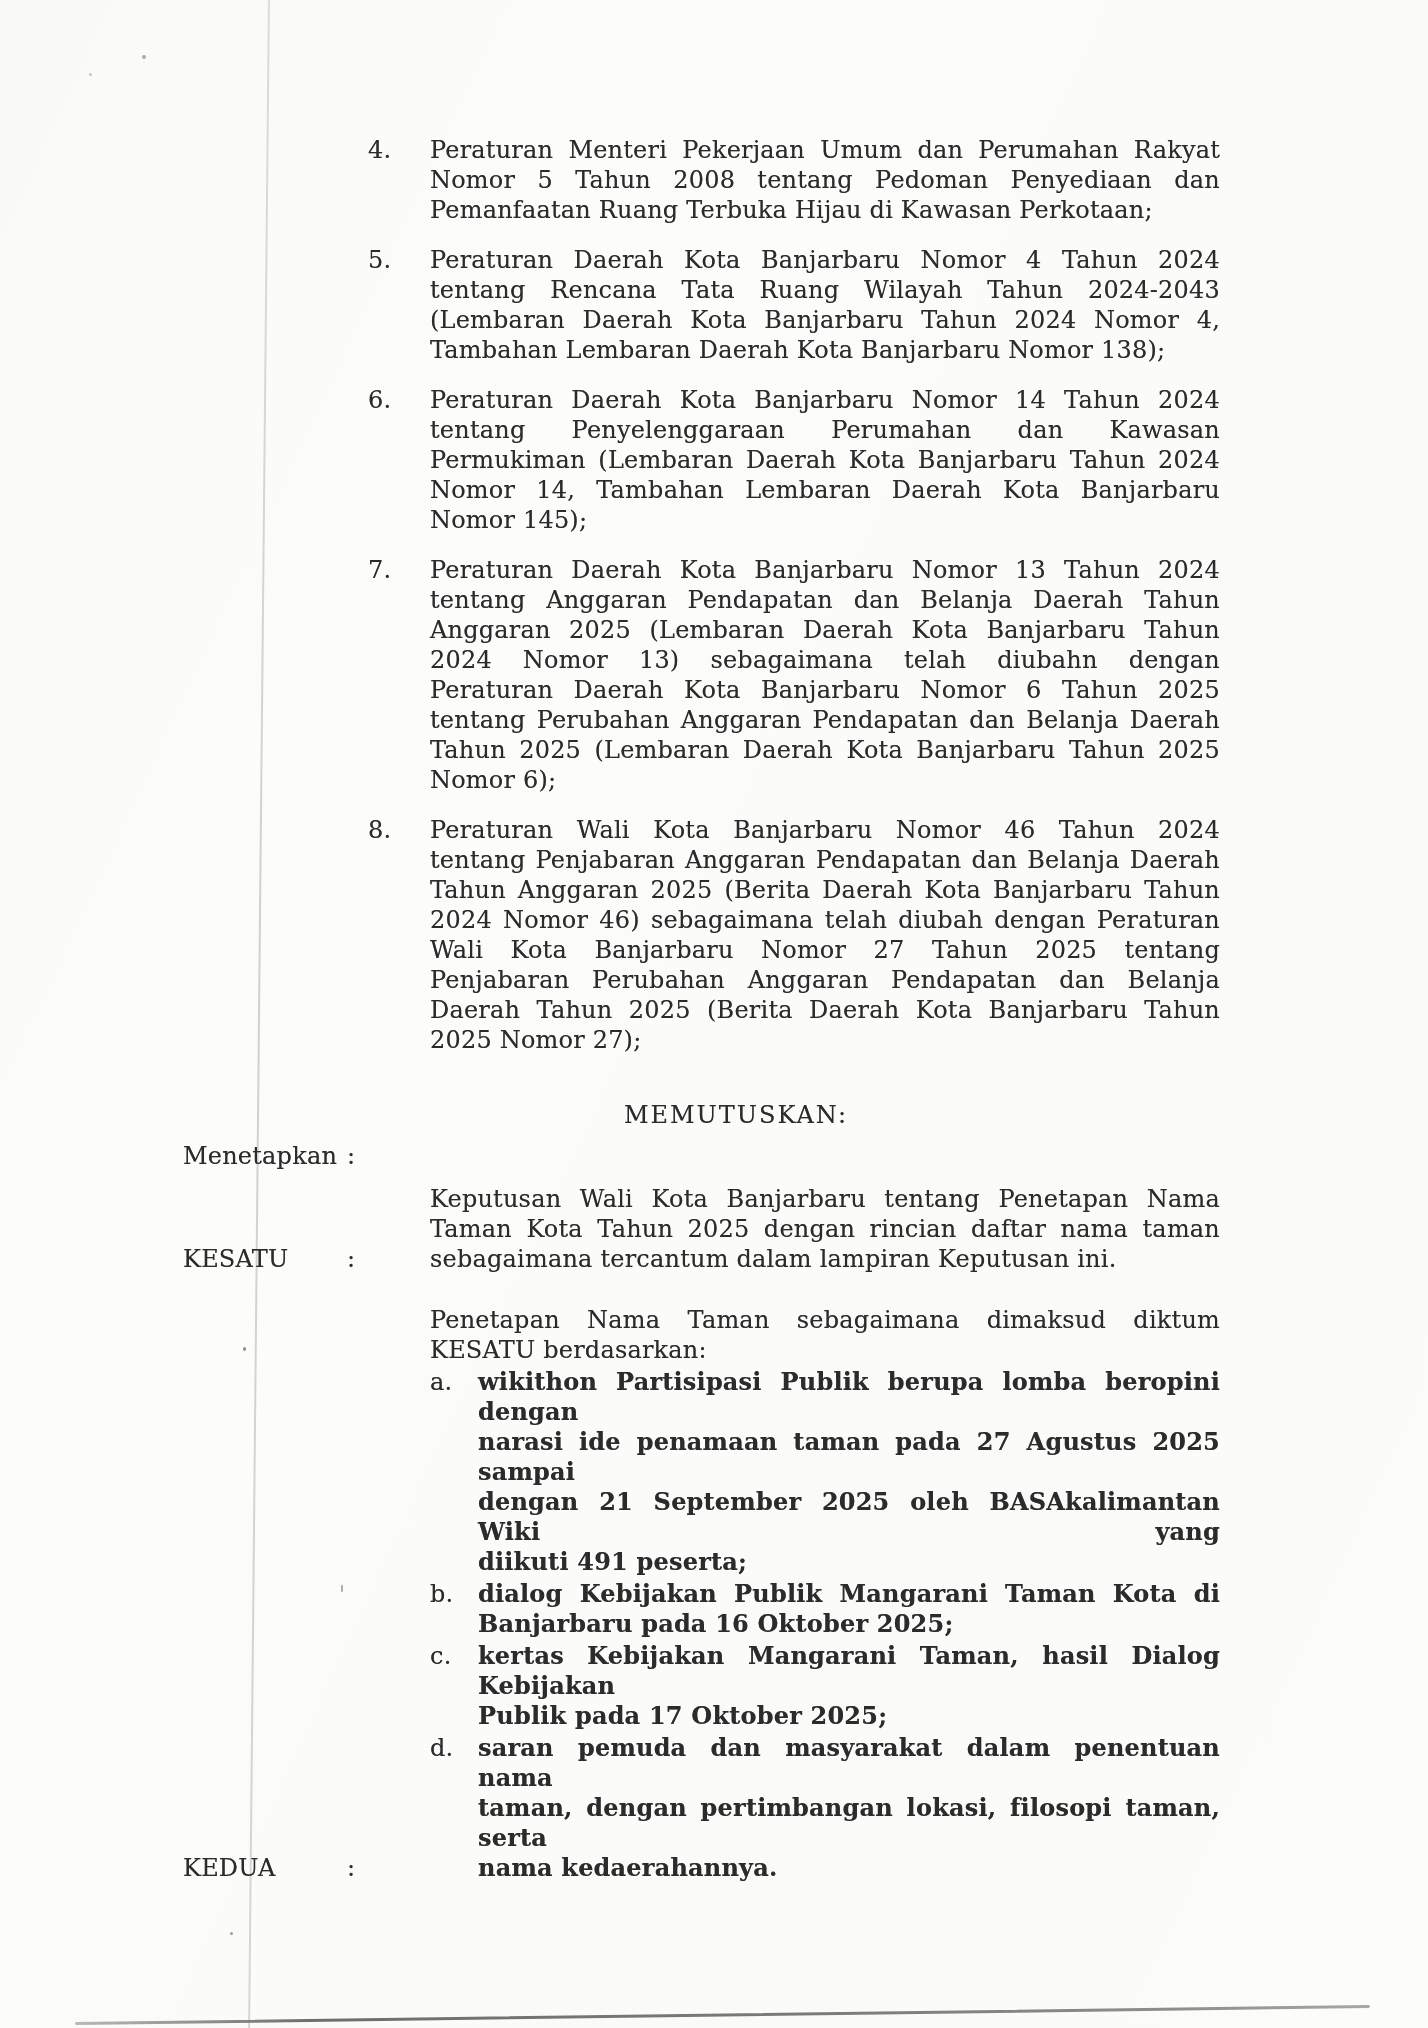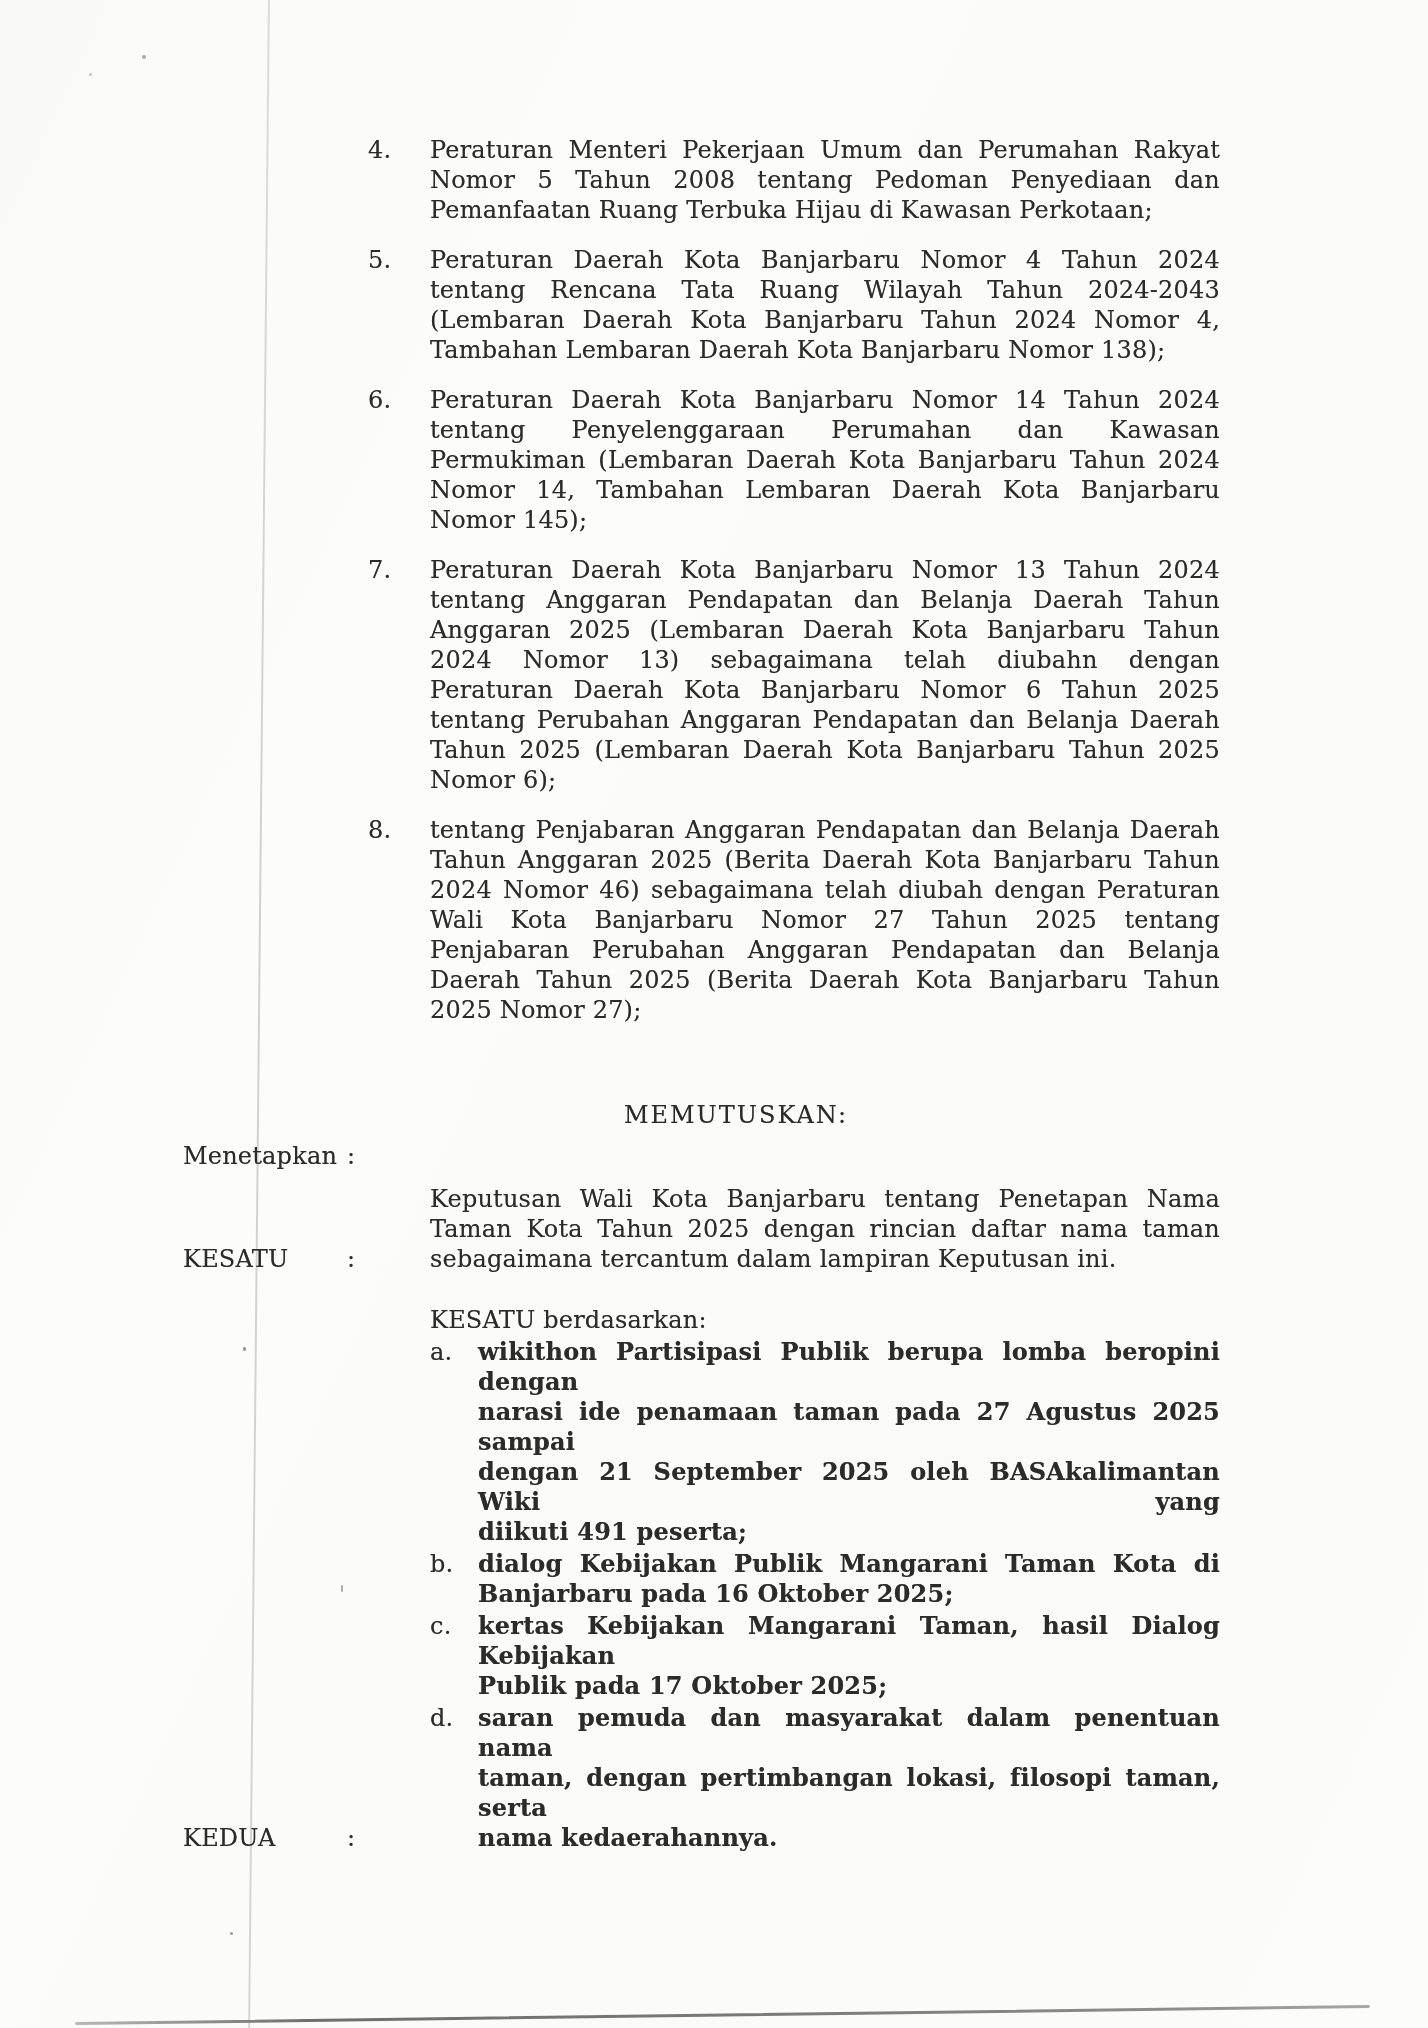--- a/index.html
+++ b/index.html
@@ -173,20 +173,21 @@
 
             <div class="line">Nomor 6);</div>
 
         </div>
       </div>
 
       <div class="item">
         <div class="num">8.</div>
         <div class="lines">
 
+            <div class="line">Peraturan Wali Kota Banjarbaru Nomor 46 Tahun 2024</div>
 
             <div class="line">tentang Penjabaran Anggaran Pendapatan dan Belanja Daerah</div>
 
             <div class="line">Tahun Anggaran 2025 (Berita Daerah Kota Banjarbaru Tahun</div>
 
             <div class="line">2024 Nomor 46) sebagaimana telah diubah dengan Peraturan</div>
 
             <div class="line">Wali Kota Banjarbaru Nomor 27 Tahun 2025 tentang</div>
 
             <div class="line">Penjabaran Perubahan Anggaran Pendapatan dan Belanja</div>
@@ -231,20 +232,21 @@
 
         </div>
       </div>
 
       <div class="drow">
         <div class="dlabel">KEDUA</div>
         <div class="dcolon">:</div>
         <div class="dbody">
           <div class="plines">
 
+              <div class="line">Penetapan Nama Taman sebagaimana dimaksud diktum</div>
 
               <div class="line">KESATU berdasarkan:</div>
 
           </div>
 
             <div class="sub">
               <div class="slet">a.</div>
               <div class="slines">
 
                   <div class="line">wikithon Partisipasi Publik berupa lomba beropini dengan</div>

